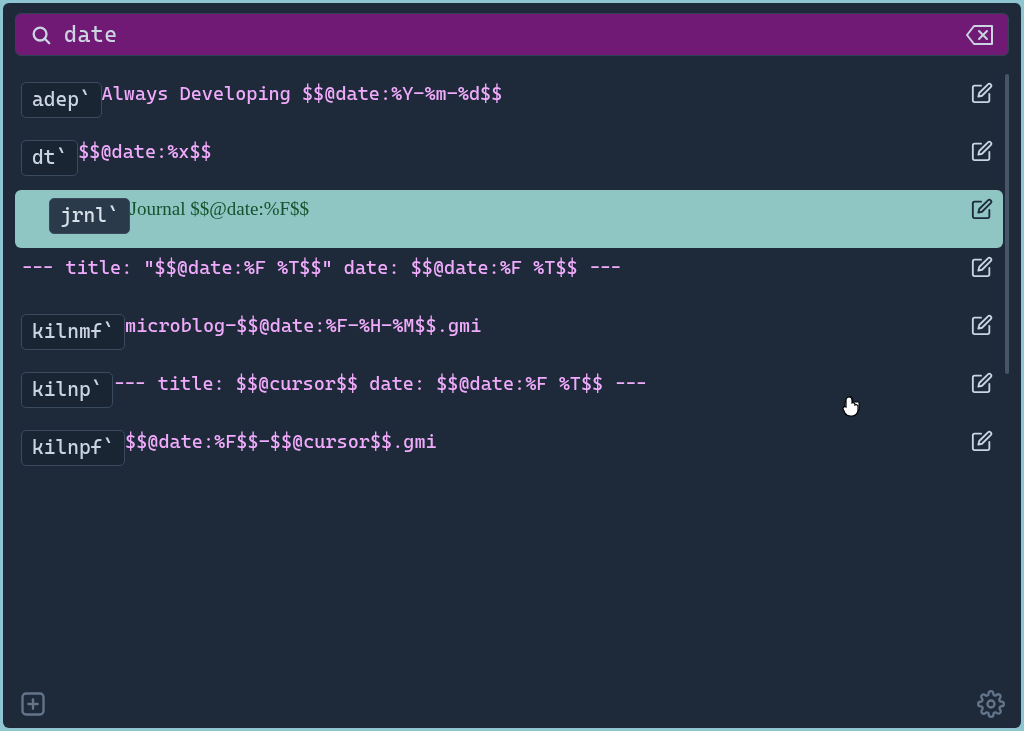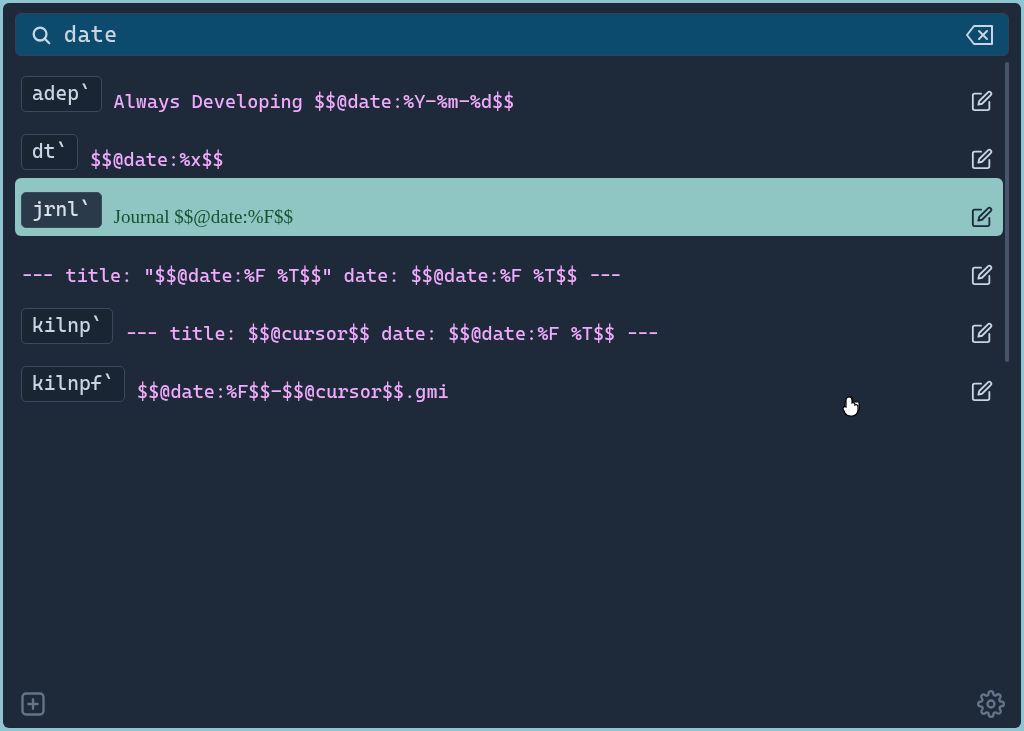--- a/index.html
+++ b/index.html
@@ -16,25 +16,25 @@
     border-radius: 6px;
     display: flex;
     flex-direction: column;
     padding: 10px 12px 8px 12px;
     position: relative;
   }
   .search-row {
     display: flex;
     align-items: center;
     gap: 12px;
-    background: #0c4a6e;
+    background: #701a75;
     border: 1px solid #334155;
     border-radius: 6px;
     padding: 8px 14px;
-    margin-bottom: 6px;
+    margin-bottom: 18px;
   }
   .search-row svg { flex: 0 0 auto; }
   .search-input {
     flex: 1;
     background: transparent;
     border: none;
     outline: none;
     color: #cbd5e1;
     font: inherit;
     font-size: 22px;
@@ -55,22 +55,21 @@
     position: absolute;
     right: 0;
     top: 0;
     width: 4px;
     height: 300px;
     background: #475569;
     border-radius: 2px;
   }
   .row {
     display: flex;
-    align-items: flex-end;
-    gap: 12px;
+    align-items: flex-start;
     padding: 8px 10px 8px 6px;
     border-radius: 6px;
     margin-right: 6px;
     position: relative;
     min-height: 58px;
   }
   .row.selected {
     background: #8fc5c2;
   }
   .row.selected .desc { color: #14532d; font-family: Liberation Serif, serif; }
@@ -80,20 +79,21 @@
     border-radius: 5px;
     padding: 4px 10px 6px 10px;
     color: #cbd5e1;
     font-size: 20px;
     font-weight: 500;
     white-space: nowrap;
   }
   .row.selected .trigger {
     background: #2a3a4a;
     color: #d8e0e8;
+    margin-left: 28px;
   }
   .desc {
     flex: 1;
     color: #f0abfc;
     font-size: 19px;
     white-space: nowrap;
     overflow: hidden;
     text-overflow: ellipsis;
   }
   .edit-btn {
@@ -170,20 +170,30 @@
         <span class="desc">Journal $$@date:%F$$</span>
         <span class="edit-btn">
           <svg width="22" height="22" viewBox="0 0 24 24" fill="none" stroke="currentColor" stroke-width="2" stroke-linecap="round" stroke-linejoin="round">
             <path d="M11 4H4a2 2 0 0 0-2 2v14a2 2 0 0 0 2 2h14a2 2 0 0 0 2-2v-7"></path>
             <path d="M18.5 2.5a2.121 2.121 0 0 1 3 3L12 15l-4 1 1-4 9.5-9.5z"></path>
           </svg>
         </span>
       </div>
       <div class="row">
         <span class="desc">--- title: "$$@date:%F %T$$" date: $$@date:%F %T$$ ---</span>
+        <span class="edit-btn">
+          <svg width="22" height="22" viewBox="0 0 24 24" fill="none" stroke="currentColor" stroke-width="2" stroke-linecap="round" stroke-linejoin="round">
+            <path d="M11 4H4a2 2 0 0 0-2 2v14a2 2 0 0 0 2 2h14a2 2 0 0 0 2-2v-7"></path>
+            <path d="M18.5 2.5a2.121 2.121 0 0 1 3 3L12 15l-4 1 1-4 9.5-9.5z"></path>
+          </svg>
+        </span>
+      </div>
+      <div class="row">
+        <span class="trigger">kilnmf`</span>
+        <span class="desc">microblog-$$@date:%F-%H-%M$$.gmi</span>
         <span class="edit-btn">
           <svg width="22" height="22" viewBox="0 0 24 24" fill="none" stroke="currentColor" stroke-width="2" stroke-linecap="round" stroke-linejoin="round">
             <path d="M11 4H4a2 2 0 0 0-2 2v14a2 2 0 0 0 2 2h14a2 2 0 0 0 2-2v-7"></path>
             <path d="M18.5 2.5a2.121 2.121 0 0 1 3 3L12 15l-4 1 1-4 9.5-9.5z"></path>
           </svg>
         </span>
       </div>
       <div class="row">
         <span class="trigger">kilnp`</span>
         <span class="desc">--- title: $$@cursor$$ date: $$@date:%F %T$$ ---</span>

